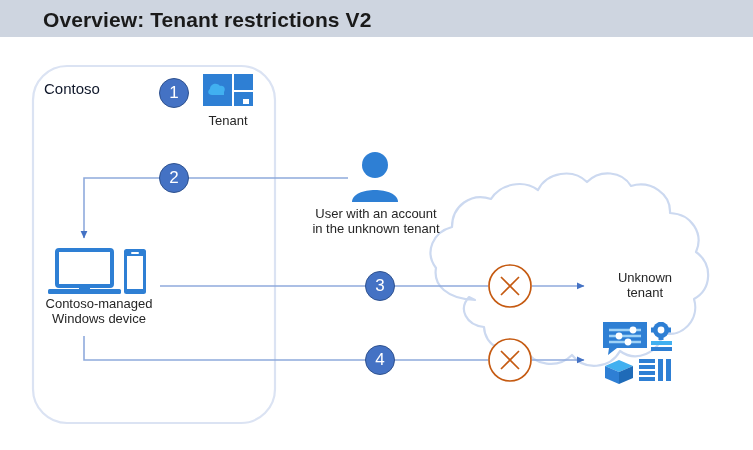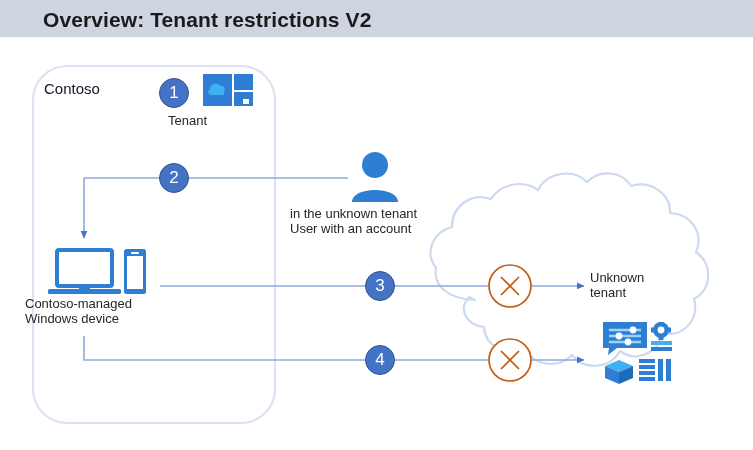--- a/index.html
+++ b/index.html
@@ -44,20 +44,21 @@
     position: absolute;
     left: 0;
     top: 0;
     width: 753px;
     height: 450px;
   }
 
   
   .lbl {
     position: absolute;
+    text-align: center;
     color: #262626;
     font-size: 13px;
     line-height: 15px;
     white-space: nowrap;
   }
   #contoso-label {
     left: 44px;
     top: 80px;
     font-size: 15px;
     color: #0f172a;
@@ -255,22 +256,22 @@
   <div class="step" id="step-3">3</div>
   <div class="step" id="step-4">4</div>
 
   <div class="lbl" id="contoso-label">Contoso</div>
 
   <div class="lbl" id="tenant-restrictions-label">
     <div>Tenant</div>
   </div>
 
   <div class="lbl" id="user-label">
+    <div>User with an account</div>
     <div>in the unknown tenant</div>
-    <div>User with an account</div>
   </div>
 
   <div class="lbl" id="unknown-tenant-label">
     <div>Unknown</div>
     <div>tenant</div>
   </div>
 
   <div class="lbl" id="device-label">
     <div>Contoso-managed</div>
     <div>Windows device</div>

